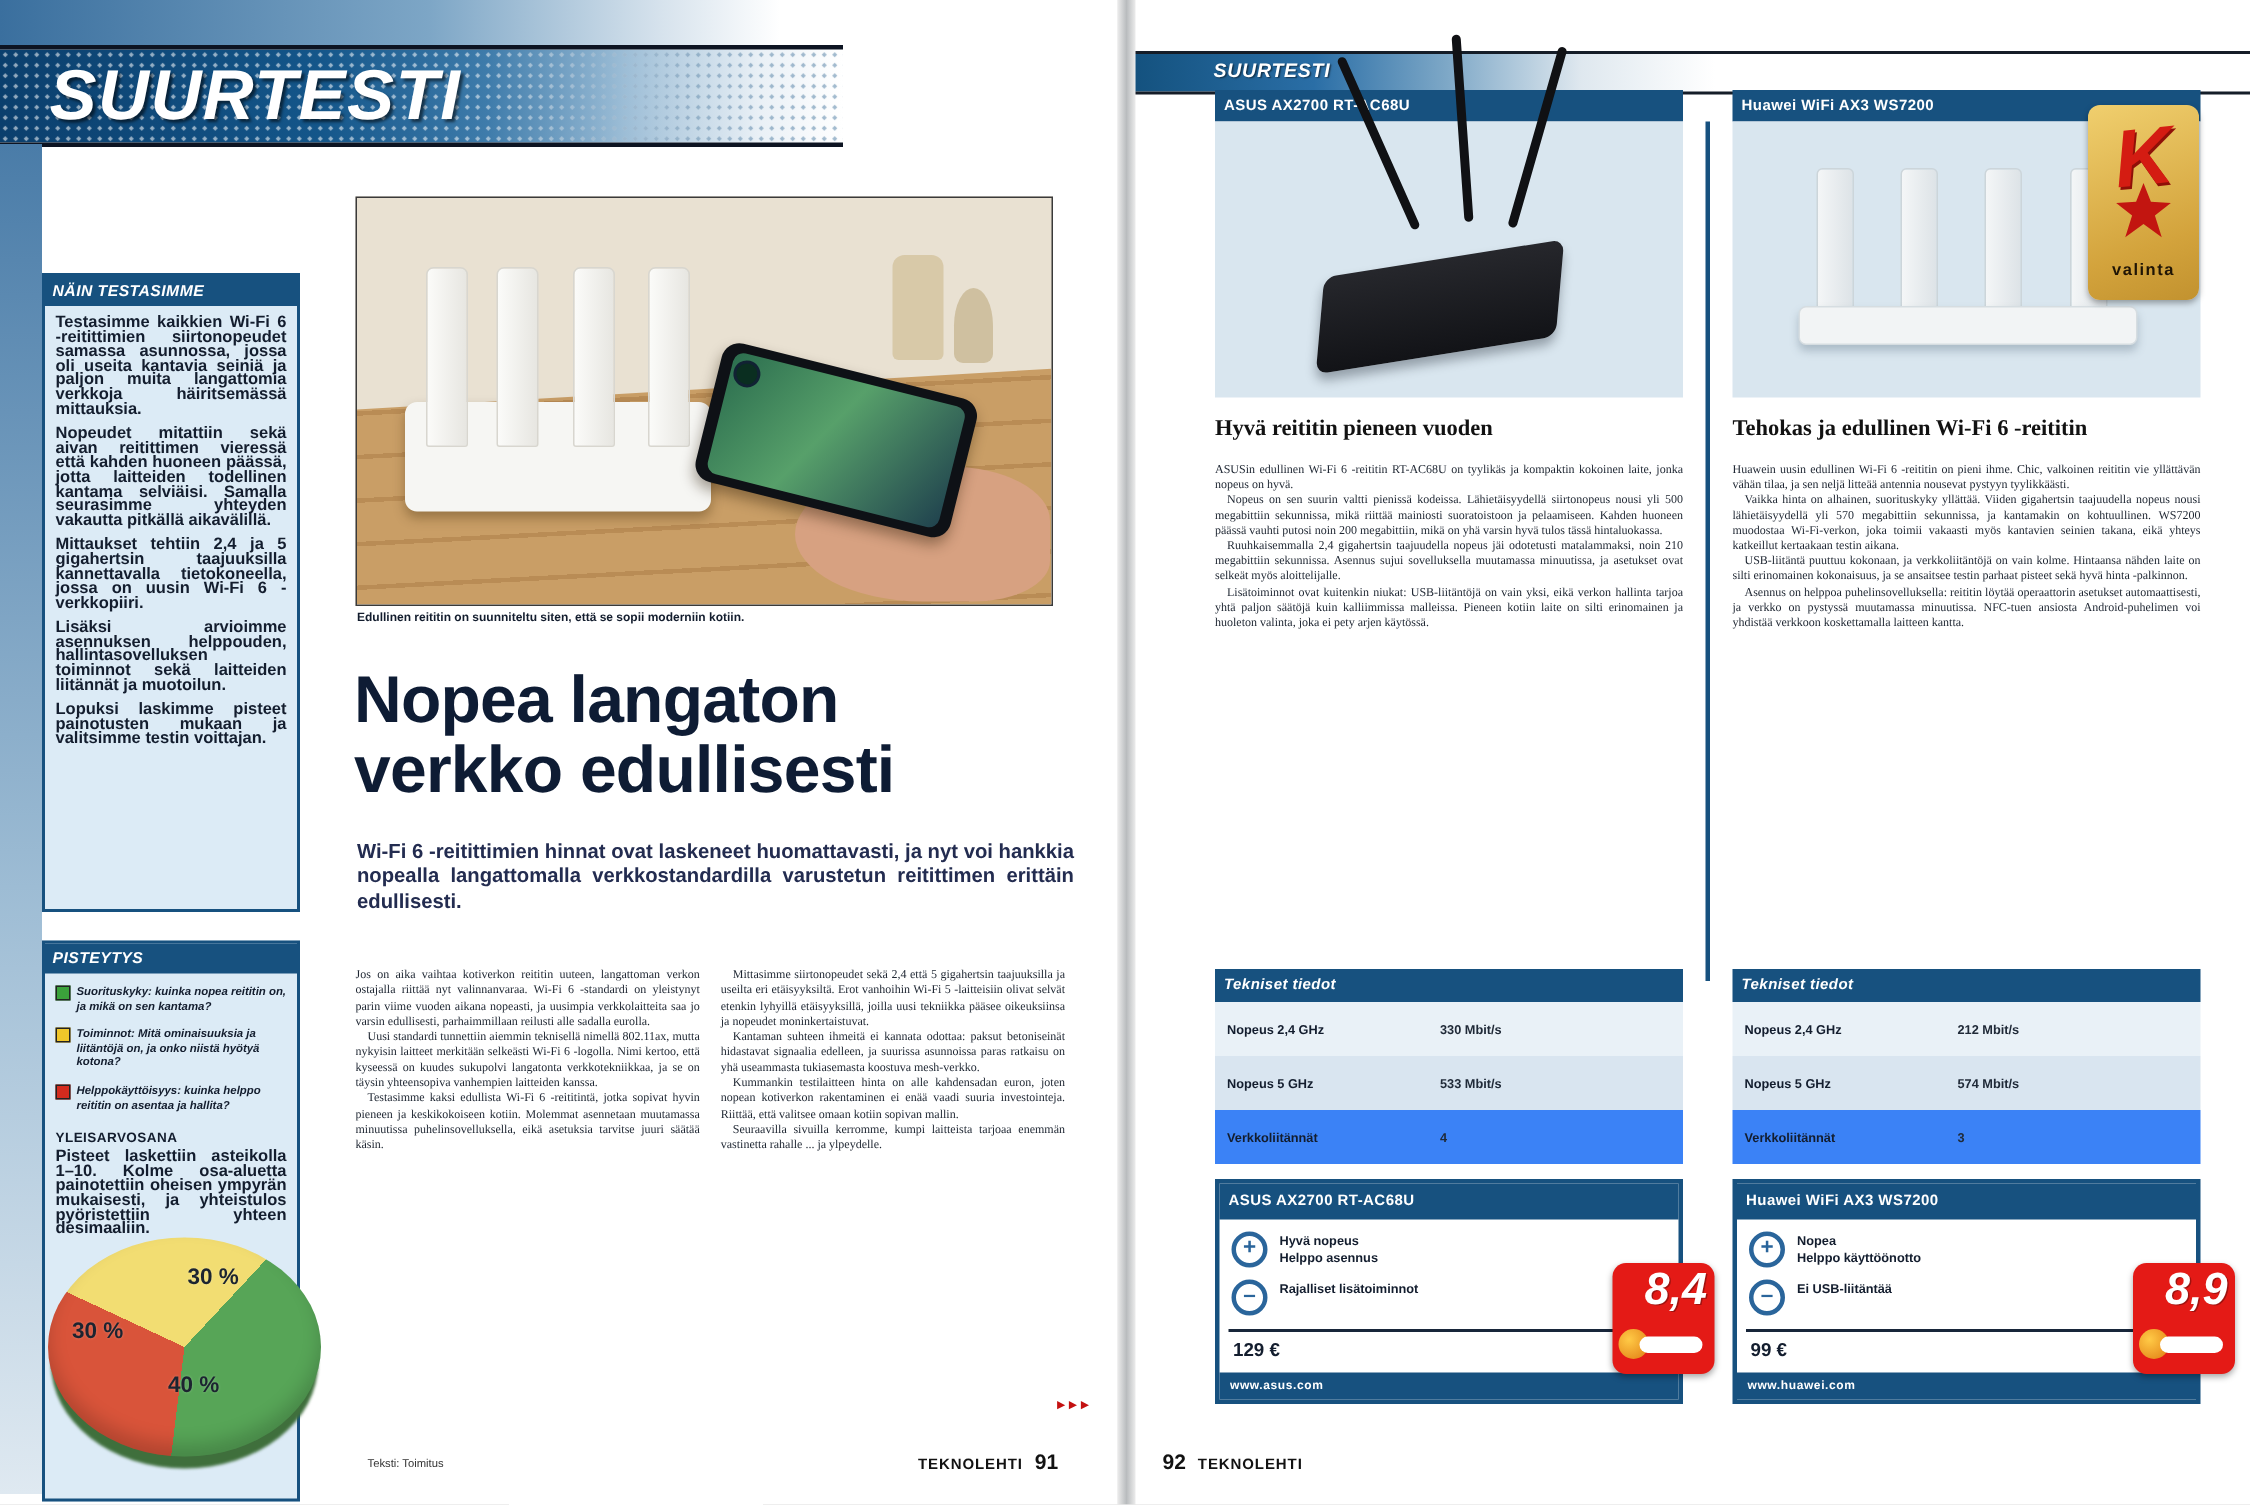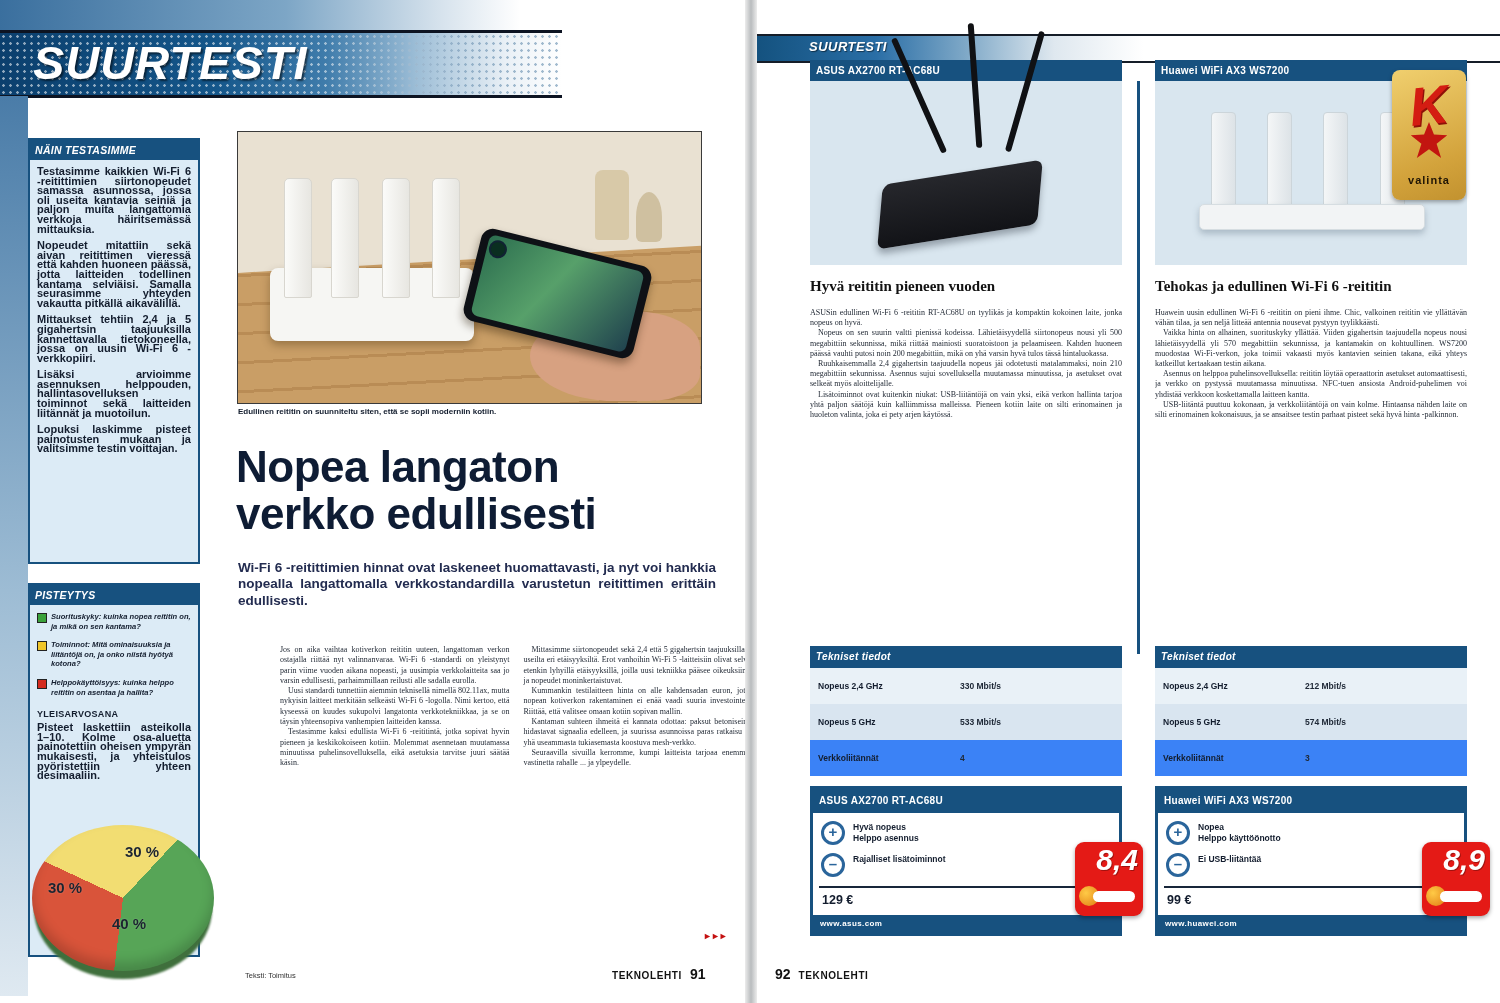--- a/index.html
+++ b/index.html
@@ -13,21 +13,21 @@
   .dots-w{background-image:radial-gradient(rgba(255,255,255,.55) 1.3px,rgba(255,255,255,0) 1.45px);background-size:7px 7px;}
 
   
   .strip-top{position:absolute;left:0;top:0;width:520px;height:30px;background:linear-gradient(90deg,#3a6f9e,#7da6c6 55%,#d7e3ed 85%,#fff);}
   .strip-left{position:absolute;left:0;top:96px;width:28px;height:900px;background:linear-gradient(180deg,#4a7ca8,#9dbcd4 55%,#dfe9f1);}
   .banner-main{position:absolute;left:0;top:30px;width:562px;height:62px;border-top:3px solid #0d1422;border-bottom:3px solid #0d1422;background:linear-gradient(90deg,#0b3f6d 0%,#14568a 38%,#3f7cab 58%,#9cbdd6 74%,#e9f0f6 90%,#ffffff 100%);}
   .banner-main .bdots{position:absolute;inset:0;}
   .banner-main .bdots-blue{position:absolute;inset:0;background-image:radial-gradient(rgba(25,85,135,.4) 1.3px,transparent 1.45px);background-size:7px 7px;-webkit-mask-image:linear-gradient(90deg,transparent 55%,#000 82%);mask-image:linear-gradient(90deg,transparent 55%,#000 82%);}
   .banner-main h1{position:absolute;left:33px;top:2px;margin:0;font-size:47px;font-style:italic;font-weight:900;color:#fff;letter-spacing:1px;text-shadow:2px 2px 2px rgba(0,0,0,.55);}
 
-  .side-box{position:absolute;left:28px;width:168px;border:2px solid #17517f;background:#dcebf6;}
+  .side-box{position:absolute;left:28px;width:168px;border:2px solid #17517f;background:#dcebf6;margin-top:44px;}
   #box-test{top:138px;height:422px;}
   #box-score{top:583px;height:370px;}
   .side-head{height:20px;background:#17517f;color:#fff;font-size:10.5px;font-weight:800;font-style:italic;line-height:20px;padding-left:5px;letter-spacing:.3px;}
   .side-body{padding:7px 7px;}
   .side-body p{margin:0 0 7px;font-size:11px;line-height:9.6px;font-weight:700;color:#131d2e;text-align:justify;}
   .score-item{display:flex;margin:0 0 9px;}
   .score-sq{width:8px;height:8px;flex:0 0 8px;margin:1px 4px 0 0;border:1px solid #222;}
   .score-item span{font-size:7.6px;line-height:9.6px;font-weight:700;color:#131d2e;font-style:italic;}
   .score-sub{font-size:9px;font-weight:800;color:#131d2e;margin:12px 0 4px;letter-spacing:.3px;}
 
@@ -43,21 +43,21 @@
   .router-w{position:absolute;left:7%;top:50%;width:44%;height:27%;background:#f6f6f3;border-radius:8px;box-shadow:0 4px 8px rgba(60,40,10,.35);}
   .ant-w{position:absolute;width:26px;height:118px;background:linear-gradient(90deg,#fbfbf9,#e7e6e1);border:1px solid #d8d6cf;border-radius:5px 5px 2px 2px;top:17%;}
   .hand{position:absolute;left:63%;top:66%;width:170px;height:90px;background:#d7a181;border-radius:50% 40% 30% 50%;}
   .phone{position:absolute;left:50%;top:42%;width:175px;height:95px;background:#0e1116;border-radius:12px;transform:rotate(14deg);box-shadow:0 5px 9px rgba(40,25,5,.4);}
   .phone .scr{position:absolute;inset:6px 8px;background:linear-gradient(120deg,#2c6e4f,#57a06a 45%,#20424e);border-radius:7px;}
   .phone .cam{position:absolute;left:10px;top:10px;width:14px;height:14px;border-radius:50%;background:#0a2e20;border:2px solid #123;}
 
   .caption{position:absolute;left:238px;top:407px;width:465px;font-size:8px;font-weight:700;color:#131d2e;}
   .headline{position:absolute;left:236px;top:444px;width:480px;margin:0;font-size:44px;line-height:1.06;font-weight:800;color:#0e1c34;letter-spacing:-.5px;}
   .intro{position:absolute;left:238px;top:560px;width:478px;margin:0;font-size:13.5px;line-height:1.22;font-weight:800;color:#232c50;text-align:justify;}
-  .body-cols{position:absolute;left:237px;top:645px;width:473px;height:306px;column-count:2;column-gap:14px;overflow:hidden;margin-left:43px;}
+  .body-cols{position:absolute;left:237px;top:645px;width:473px;height:306px;column-count:2;column-gap:14px;overflow:hidden;}
   .body-cols p{margin:0;font-family:"Liberation Serif",serif;font-size:8px;line-height:10.3px;color:#1d2531;text-align:justify;text-indent:8px;}
   .body-cols p:first-child{text-indent:0;}
   .more{position:absolute;left:703px;top:931px;color:#c41111;font-size:9px;letter-spacing:-1px;font-weight:700;}
   .byline{position:absolute;left:245px;top:971px;font-size:7.5px;color:#333;}
   .pfoot{position:absolute;top:966px;display:flex;align-items:baseline;gap:8px;}
   #pfoot-left{left:612px;}
   #pfoot-right{left:775px;}
   .pfoot .brand{font-size:10px;font-weight:800;letter-spacing:.6px;color:#121212;}
   .pfoot .num{font-size:14px;font-weight:800;color:#121212;}
 
@@ -184,22 +184,22 @@
     <span>verkko edullisesti</span>
   </h2>
 
   <p class="intro">Wi-Fi 6 -reitittimien hinnat ovat laskeneet huomattavasti, ja nyt voi hankkia nopealla langattomalla verkkostandardilla varustetun reitittimen erittäin edullisesti.</p>
 
   <div class="body-cols">
     <p>Jos on aika vaihtaa kotiverkon reititin uuteen, langattoman verkon ostajalla riittää nyt valinnanvaraa. Wi-Fi 6 -standardi on yleistynyt parin viime vuoden aikana nopeasti, ja uusimpia verkkolaitteita saa jo varsin edullisesti, parhaimmillaan reilusti alle sadalla eurolla.</p>
     <p>Uusi standardi tunnettiin aiemmin teknisellä nimellä 802.11ax, mutta nykyisin laitteet merkitään selkeästi Wi-Fi 6 -logolla. Nimi kertoo, että kyseessä on kuudes sukupolvi langatonta verkkotekniikkaa, ja se on täysin yhteensopiva vanhempien laitteiden kanssa.</p>
     <p>Testasimme kaksi edullista Wi-Fi 6 -reititintä, jotka sopivat hyvin pieneen ja keskikokoiseen kotiin. Molemmat asennetaan muutamassa minuutissa puhelinsovelluksella, eikä asetuksia tarvitse juuri säätää käsin.</p>
     <p>Mittasimme siirtonopeudet sekä 2,4 että 5 gigahertsin taajuuksilla ja useilta eri etäisyyksiltä. Erot vanhoihin Wi-Fi 5 -laitteisiin olivat selvät etenkin lyhyillä etäisyyksillä, joilla uusi tekniikka pääsee oikeuksiinsa ja nopeudet moninkertaistuvat.</p>
+    <p>Kantaman suhteen ihmeitä ei kannata odottaa: paksut betoniseinät hidastavat signaalia edelleen, ja suurissa asunnoissa paras ratkaisu on yhä useammasta tukiasemasta koostuva mesh-verkko.</p>
     <p>Kummankin testilaitteen hinta on alle kahdensadan euron, joten nopean kotiverkon rakentaminen ei enää vaadi suuria investointeja. Riittää, että valitsee omaan kotiin sopivan mallin.</p>
-    <p>Kantaman suhteen ihmeitä ei kannata odottaa: paksut betoniseinät hidastavat signaalia edelleen, ja suurissa asunnoissa paras ratkaisu on yhä useammasta tukiasemasta koostuva mesh-verkko.</p>
     <p>Seuraavilla sivuilla kerromme, kumpi laitteista tarjoaa enemmän vastinetta rahalle ... ja ylpeydelle.</p>
   </div>
 
   <div class="more">►►►</div>
   <div class="byline">Teksti: Toimitus</div>
 
   <div class="pfoot" id="pfoot-left">
     <span class="brand">TEKNOLEHTI</span>
     <span class="num">91</span>
   </div>
@@ -274,22 +274,22 @@
         <div class="hw-ant" style="left:18%;"></div>
         <div class="hw-ant" style="left:36%;"></div>
         <div class="hw-ant" style="left:54%;"></div>
         <div class="hw-ant" style="left:72%;"></div>
         <div class="hw-base"></div>
       </div>
       <h3 class="rev-title">Tehokas ja edullinen Wi-Fi 6 -reititin</h3>
       <div class="rev-body">
         <p>Huawein uusin edullinen Wi-Fi 6 -reititin on pieni ihme. Chic, valkoinen reititin vie yllättävän vähän tilaa, ja sen neljä litteää antennia nousevat pystyyn tyylikkäästi.</p>
         <p>Vaikka hinta on alhainen, suorituskyky yllättää. Viiden gigahertsin taajuudella nopeus nousi lähietäisyydellä yli 570 megabittiin sekunnissa, ja kantamakin on kohtuullinen. WS7200 muodostaa Wi-Fi-verkon, joka toimii vakaasti myös kantavien seinien takana, eikä yhteys katkeillut kertaakaan testin aikana.</p>
+        <p>USB-liitäntä puuttuu kokonaan, ja verkkoliitäntöjä on vain kolme. Hintaansa nähden laite on silti erinomainen kokonaisuus, ja se ansaitsee testin parhaat pisteet sekä hyvä hinta -palkinnon.</p>
         <p>Asennus on helppoa puhelinsovelluksella: reititin löytää operaattorin asetukset automaattisesti, ja verkko on pystyssä muutamassa minuutissa. NFC-tuen ansiosta Android-puhelimen voi yhdistää verkkoon koskettamalla laitteen kantta.</p>
-        <p>USB-liitäntä puuttuu kokonaan, ja verkkoliitäntöjä on vain kolme. Hintaansa nähden laite on silti erinomainen kokonaisuus, ja se ansaitsee testin parhaat pisteet sekä hyvä hinta -palkinnon.</p>
       </div>
       <div class="spec">
         <div class="spec-head">Tekniset tiedot</div>
         <div class="spec-row">
           <div class="spec-label">Nopeus 2,4 GHz</div>
           <div class="spec-value">212 Mbit/s</div>
         </div>
         <div class="spec-row">
           <div class="spec-label">Nopeus 5 GHz</div>
           <div class="spec-value">574 Mbit/s</div>

